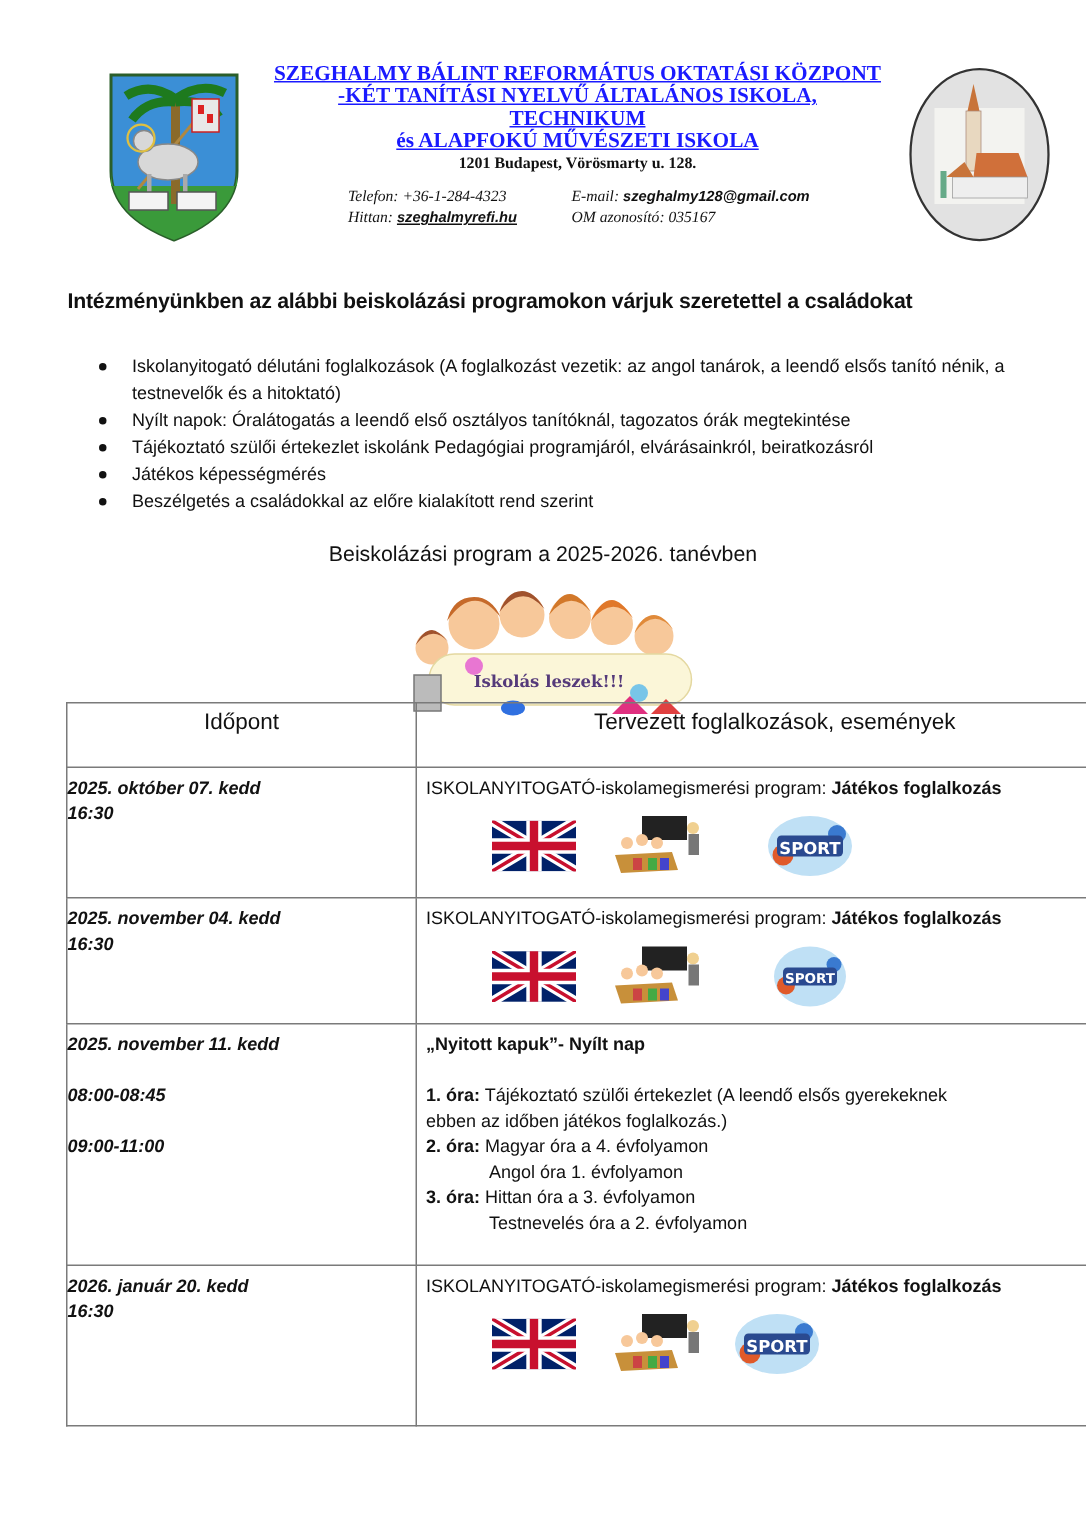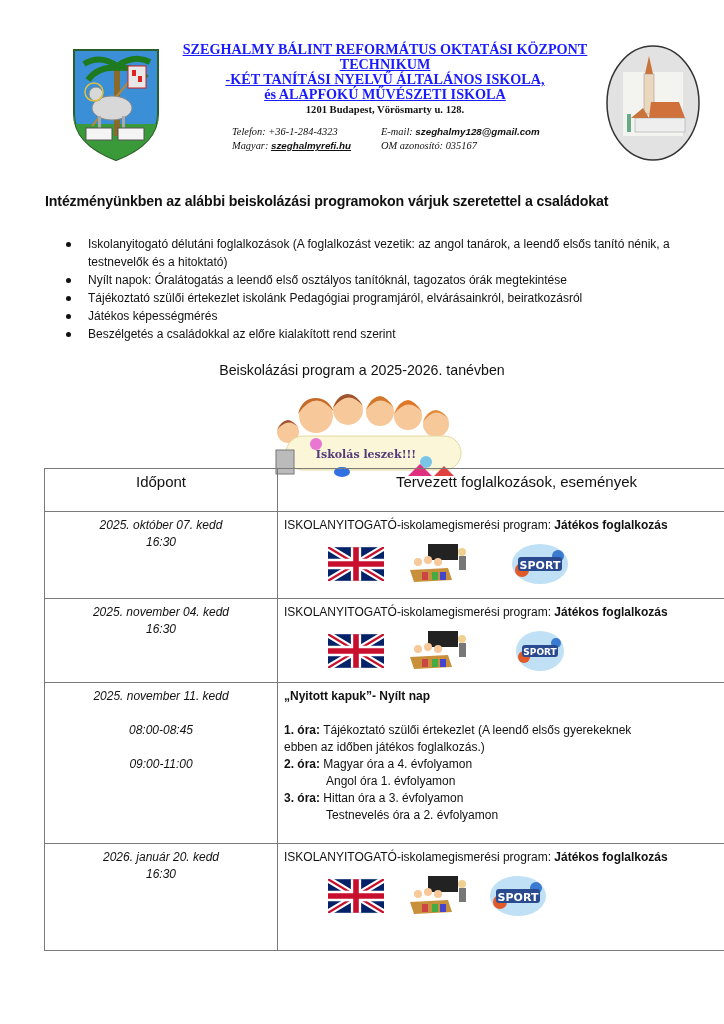--- a/index.html
+++ b/index.html
@@ -26,21 +26,21 @@
 
     .program-title { position: absolute; left: 0; width: 724px; top: 362px; text-align: center; font-weight: normal; font-size: 14.2px; }
 
     .kids-banner { position: absolute; left: 258px; top: 388px; width: 215px; height: 90px; }
 
     
     .schedule { position: absolute; left: 44px; top: 468px; width: 712px; border-collapse: collapse; font-size: 12px; }
     .schedule td, .schedule th { border: 1px solid #7a7a7a; vertical-align: top; }
     .schedule th { font-weight: normal; font-size: 15px; height: 43px; padding-top: 4px; text-align: center; }
     .col1 { width: 233px; }
-    .date-cell { text-align: center; font-weight: normal; font-style: italic; padding-top: 5px; line-height: 17px; border-radius: 23px; }
+    .date-cell { text-align: left; font-weight: bold; font-style: italic; padding-top: 5px; line-height: 17px; border-radius: 23px; }
     .event-cell { padding: 5px 4px 0 6px; line-height: 17px; }
     .r1 { height: 87px; } .r2 { height: 84px; } .r3 { height: 161px; } .r4 { height: 107px; padding-left: 29px; }
     .icons-row { display: flex; align-items: center; margin-top: 8px; margin-left: 44px; }
     .icon-flag { width: 56px; height: 34px; }
     .icon-class { width: 64px; height: 44px; margin-left: 24px; }
     .icon-sport { width: 60px; height: 44px; margin-left: 38px; }
     .gap { height: 17px; }
     .indent { padding-left: 42px; }
   </style>
 </head>
@@ -70,33 +70,33 @@
   <polygon points="40,30 44,12 48,30" fill="#c8743a"></polygon>
   <rect x="39" y="30" width="10" height="40" fill="#e8d8c0" stroke="#a87" stroke-width="0.5"></rect>
   <polygon points="46,58 74,58 80,74 44,74" fill="#d0703a"></polygon>
   <rect x="30" y="74" width="50" height="14" fill="#eee" stroke="#999" stroke-width="0.5"></rect>
   <polygon points="26,74 38,64 44,74" fill="#c8743a"></polygon>
   <rect x="22" y="70" width="4" height="18" fill="#6a8"></rect>
 </svg>
 
 <div class="header">
   <div class="school-line">SZEGHALMY BÁLINT REFORMÁTUS OKTATÁSI KÖZPONT</div>
+  <div class="school-line">-KÉT TANÍTÁSI NYELVŰ ÁLTALÁNOS ISKOLA,</div>
   <div class="school-line">TECHNIKUM</div>
-  <div class="school-line">-KÉT TANÍTÁSI NYELVŰ ÁLTALÁNOS ISKOLA,</div>
   <div class="school-line">és ALAPFOKÚ MŰVÉSZETI ISKOLA</div>
   <div class="address">1201 Budapest, Vörösmarty u. 128.</div>
 </div>
 
 <div class="contact">
   <div class="row">
     <span class="c1"><span>Telefon: </span><span>+36-1-284-4323</span></span>
     <span><span>E-mail: </span><b>szeghalmy128@gmail.com</b></span>
   </div>
   <div class="row">
-    <span class="c1"><span>Magyar: </span><b class="u">szeghalmyrefi.hu</b></span>
+    <span class="c1"><span>Hittan: </span><b class="u">szeghalmyrefi.hu</b></span>
     <span><span>OM azonosító: </span><span>035167</span></span>
   </div>
 </div>
 
 <div class="intro-title">Intézményünkben az alábbi beiskolázási programokon várjuk szeretettel a családokat</div>
 <ul class="bullets">
   <li><span class="dot"></span><span>Iskolanyitogató délutáni foglalkozások (A foglalkozást vezetik: az angol tanárok, a leendő elsős tanító nénik, a testnevelők és a hitoktató)</span></li>
   <li><span class="dot"></span><span>Nyílt napok: Óralátogatás a leendő első osztályos tanítóknál, tagozatos órák megtekintése</span></li>
   <li><span class="dot"></span><span>Tájékoztató szülői értekezlet iskolánk Pedagógiai programjáról, elvárásainkról, beiratkozásról</span></li>
   <li><span class="dot"></span><span>Játékos képességmérés</span></li>

